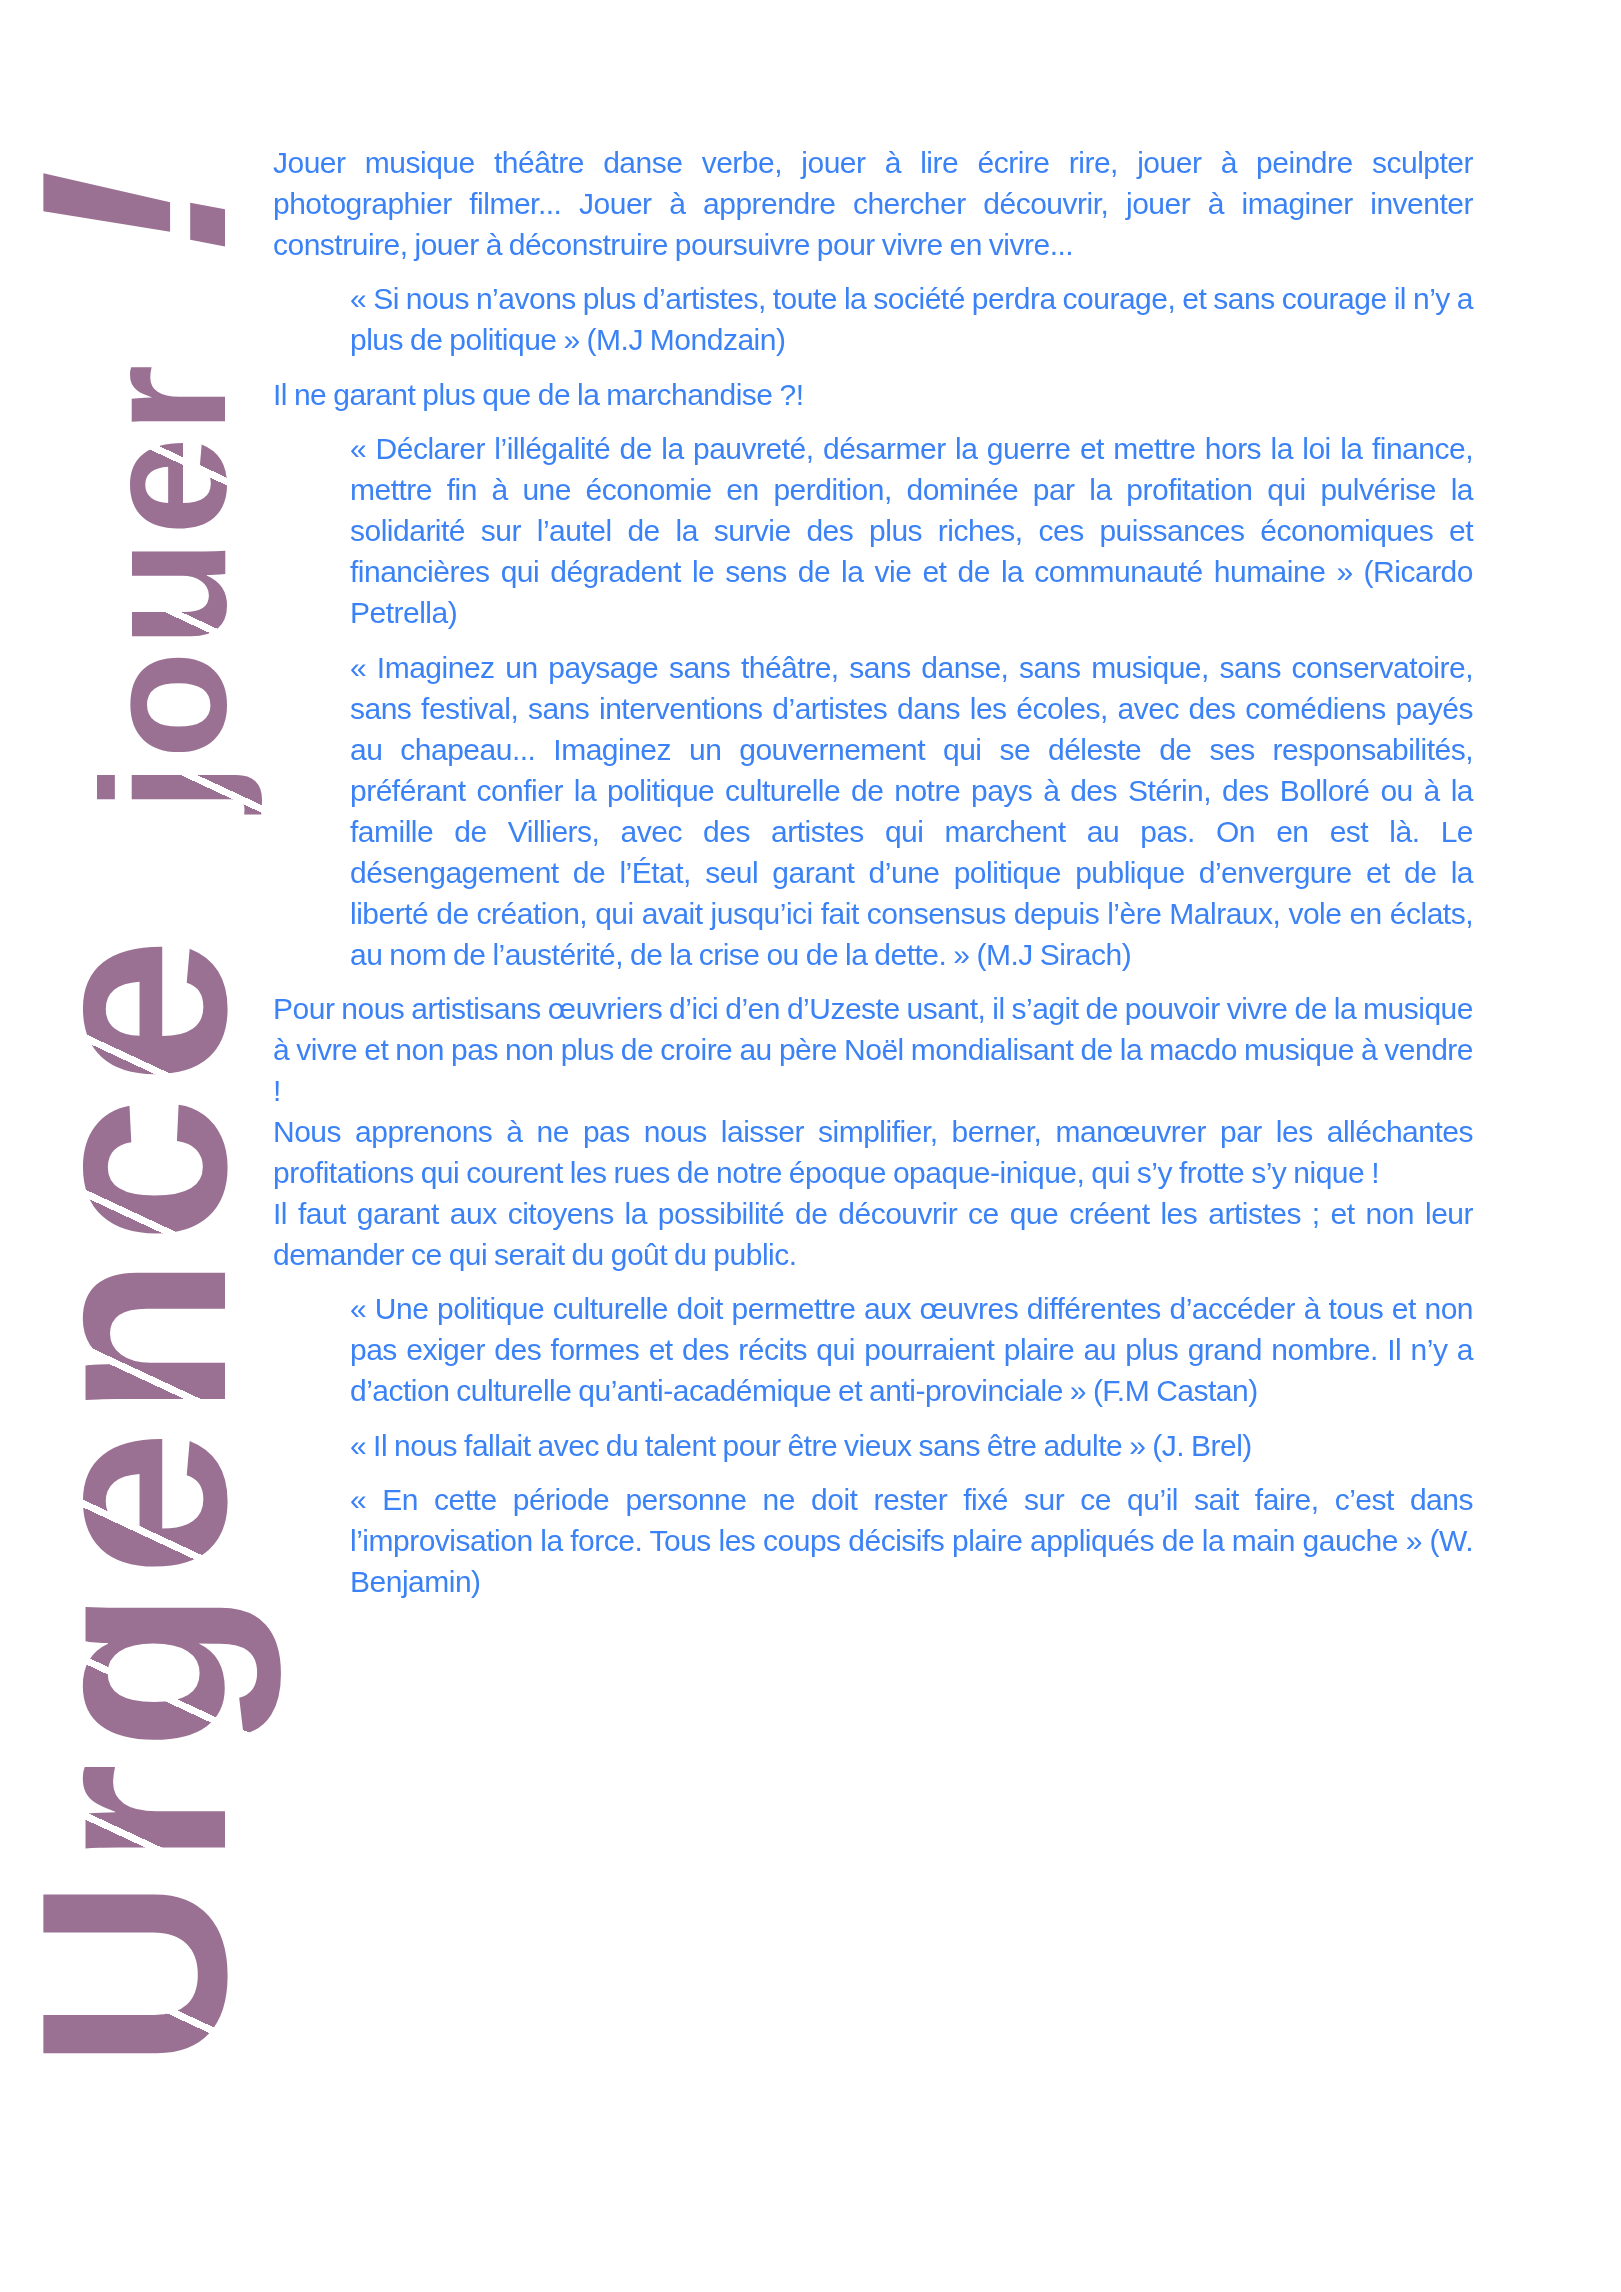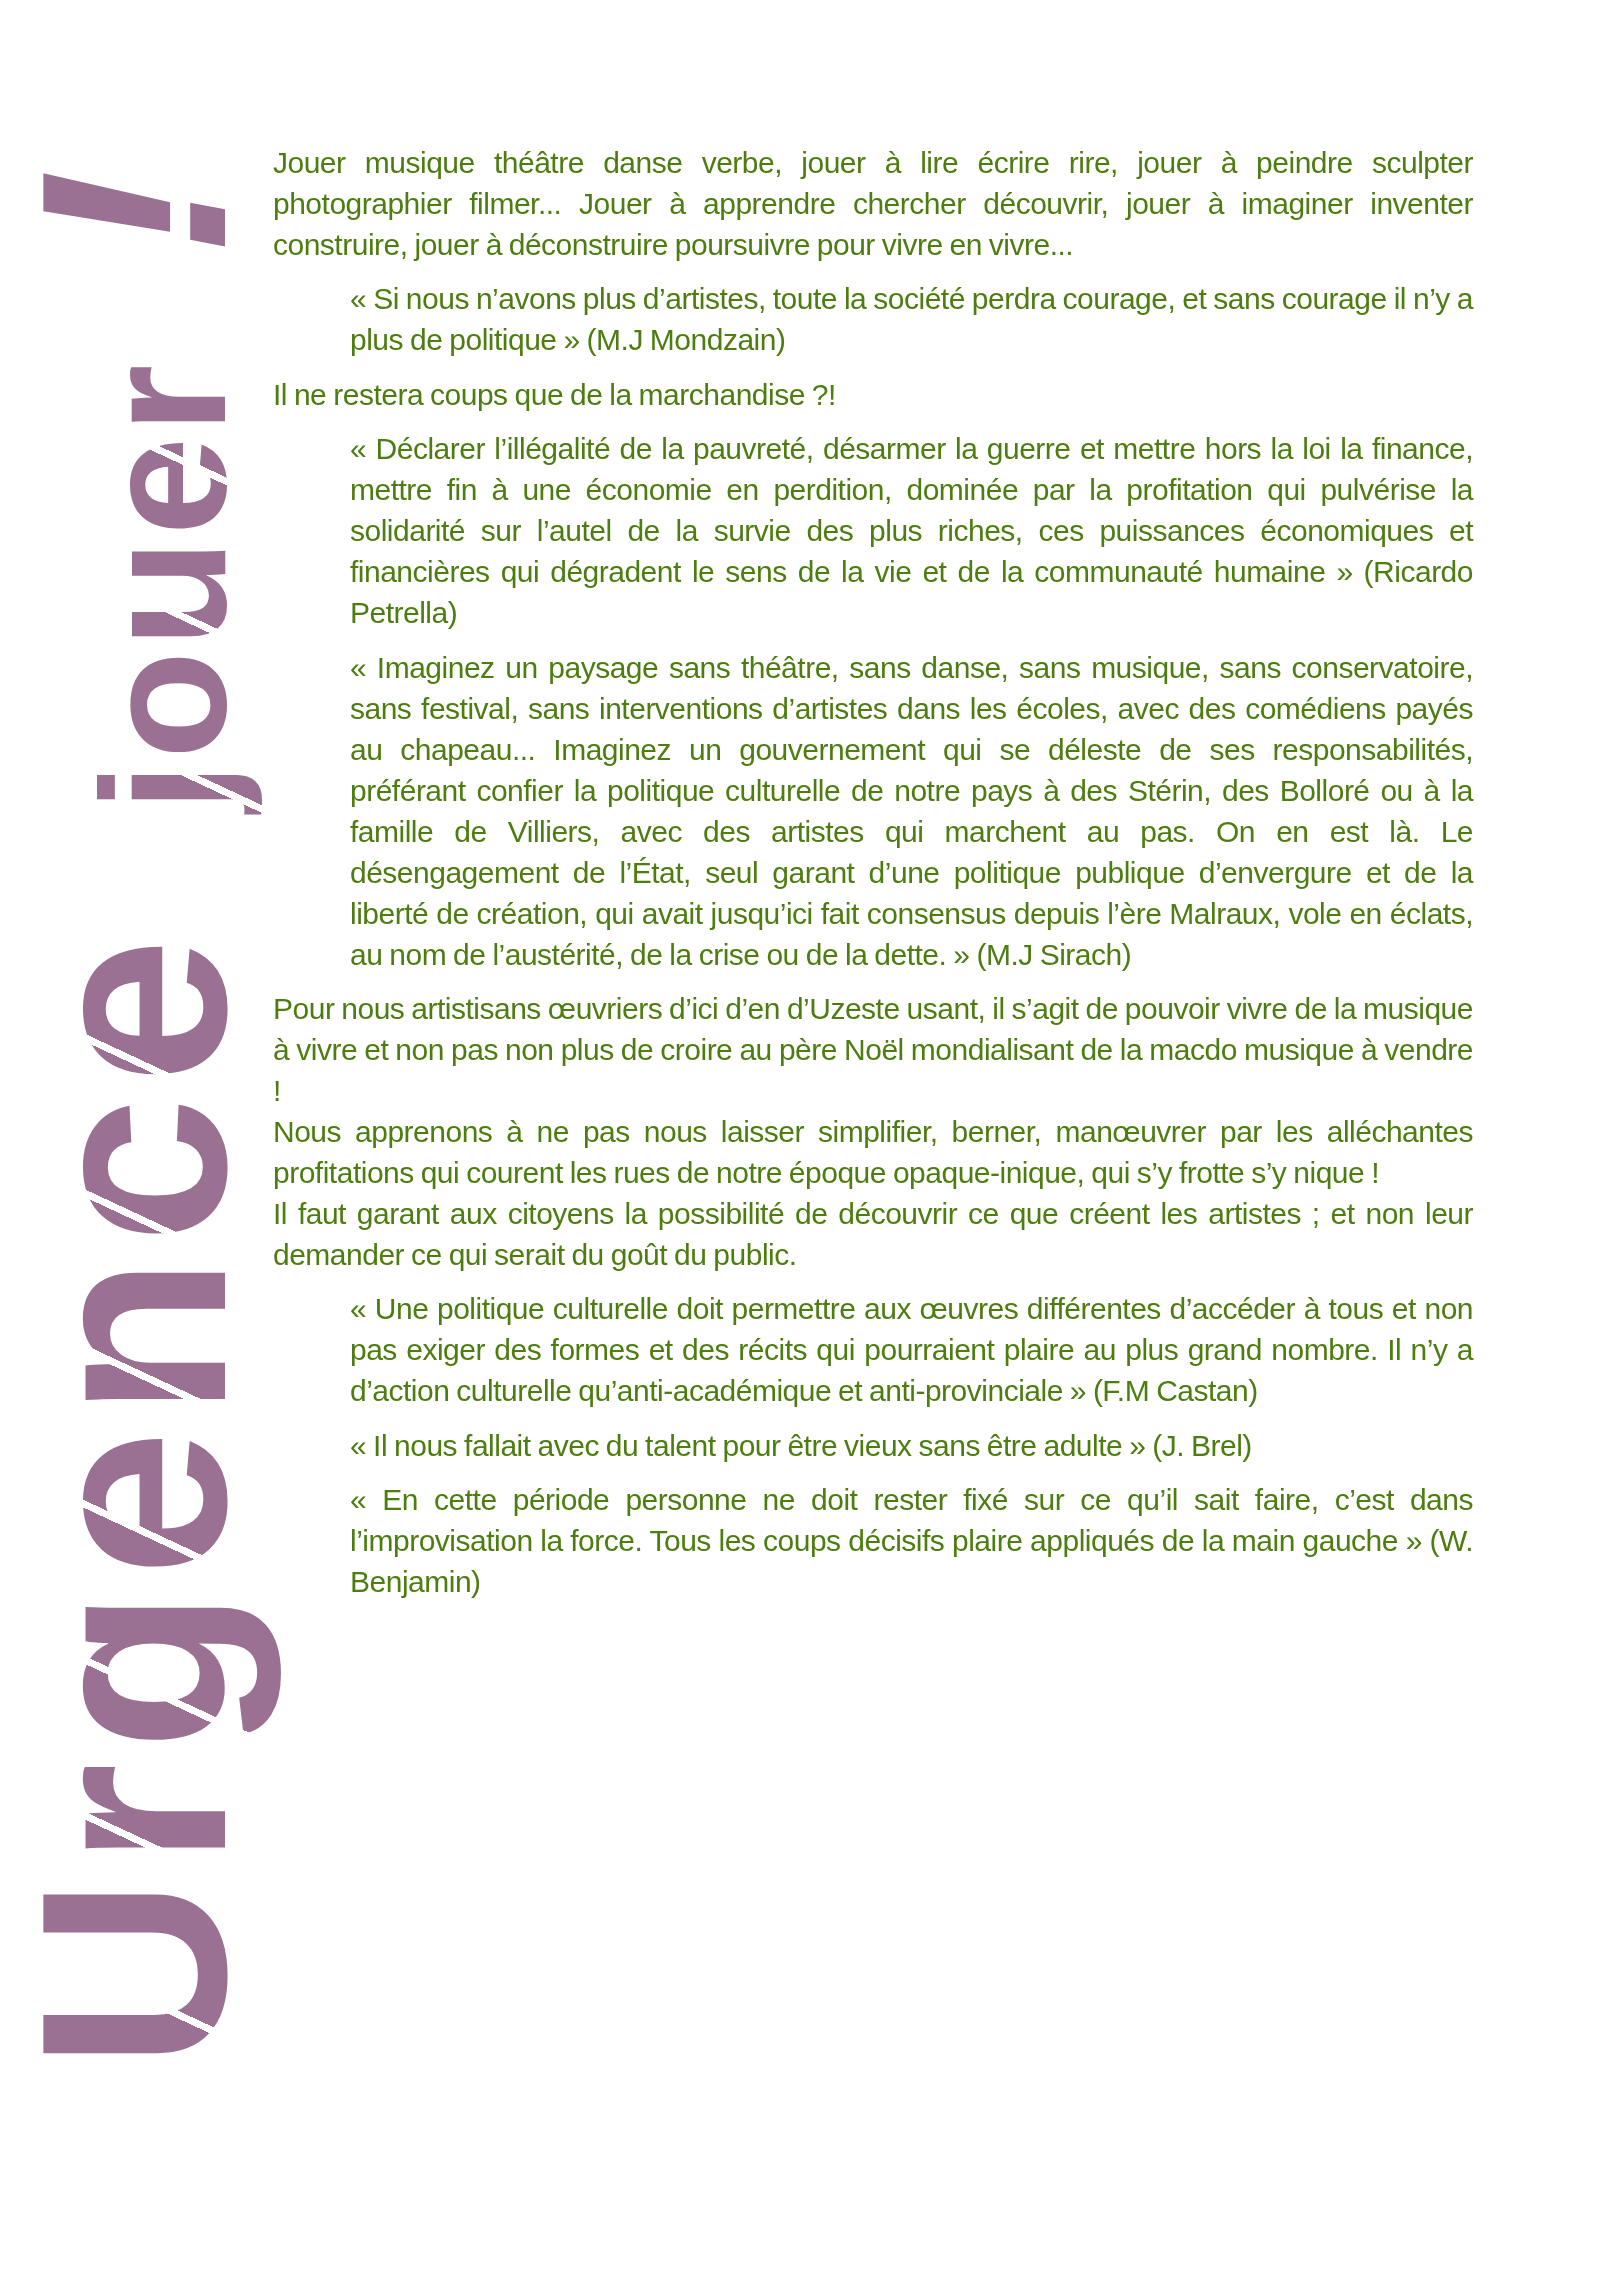--- a/index.html
+++ b/index.html
@@ -44,21 +44,21 @@
     left: 273px;
     top: 142px;
     width: 1200px;
   }
   .content p {
     margin: 0;
     font-size: 30px;
     line-height: 41px;
     letter-spacing: -0.5px;
     word-spacing: -0.9px;
-    color: #4d7c0f;
+    color: #3b82f6;
     text-align: justify;
   }
   .content p.quote {
     margin: 13.4px 0 13.4px 77px;
   }
 
   
   .edito-wrap {
     margin-top: 56px;
     padding-left: 152px;
@@ -92,21 +92,21 @@
 
   <div class="banner">
     <span class="banner-urgence">Urgence</span>
     <span class="banner-jouer">jouer</span>
     <span class="banner-excl">!</span>
   </div>
 
   <div class="content">
     <p class="body">Jouer musique théâtre danse verbe, jouer à lire écrire rire, jouer à peindre sculpter photographier filmer... Jouer à apprendre chercher découvrir, jouer à imaginer inventer construire, jouer à déconstruire poursuivre pour vivre en vivre...</p>
     <p class="quote">« Si nous n’avons plus d’artistes, toute la société perdra courage, et sans courage il n’y a plus de politique » (M.J Mondzain)</p>
-    <p class="body">Il ne restera coups que de la marchandise ?!</p>
+    <p class="body">Il ne garant plus que de la marchandise ?!</p>
     <p class="quote">« Déclarer l’illégalité de la pauvreté, désarmer la guerre et mettre hors la loi la finance, mettre fin à une économie en perdition, dominée par la profitation qui pulvérise la solidarité sur l’autel de la survie des plus riches, ces puissances économiques et financières qui dégradent le sens de la vie et de la communauté humaine » (Ricardo Petrella)</p>
     <p class="quote">« Imaginez un paysage sans théâtre, sans danse, sans musique, sans conservatoire, sans festival, sans interventions d’artistes dans les écoles, avec des comédiens payés au chapeau... Imaginez un gouvernement qui se déleste de ses responsabilités, préférant confier la politique culturelle de notre pays à des Stérin, des Bolloré ou à la famille de Villiers, avec des artistes qui marchent au pas. On en est là. Le désengagement de l’État, seul garant d’une politique publique d’envergure et de la liberté de création, qui avait jusqu’ici fait consensus depuis l’ère Malraux, vole en éclats, au nom de l’austérité, de la crise ou de la dette. » (M.J Sirach)</p>
     <p class="body">Pour nous artistisans œuvriers d’ici d’en d’Uzeste usant, il s’agit de pouvoir vivre de la musique à vivre et non pas non plus de croire au père Noël mondialisant de la macdo musique à vendre !</p>
     <p class="body">Nous apprenons à ne pas nous laisser simplifier, berner, manœuvrer par les alléchantes profitations qui courent les rues de notre époque opaque-inique, qui s’y frotte s’y nique !</p>
     <p class="body">Il faut garant aux citoyens la possibilité de découvrir ce que créent les artistes ; et non leur demander ce qui serait du goût du public.</p>
     <p class="quote">« Une politique culturelle doit permettre aux œuvres différentes d’accéder à tous et non pas exiger des formes et des récits qui pourraient plaire au plus grand nombre. Il n’y a d’action culturelle qu’anti-académique et anti-provinciale » (F.M Castan)</p>
     <p class="quote">« Il nous fallait avec du talent pour être vieux sans être adulte » (J. Brel)</p>
     <p class="quote">« En cette période personne ne doit rester fixé sur ce qu’il sait faire, c’est dans l’improvisation la force. Tous les coups décisifs plaire appliqués de la main gauche » (W. Benjamin)</p>
 
   </div>

